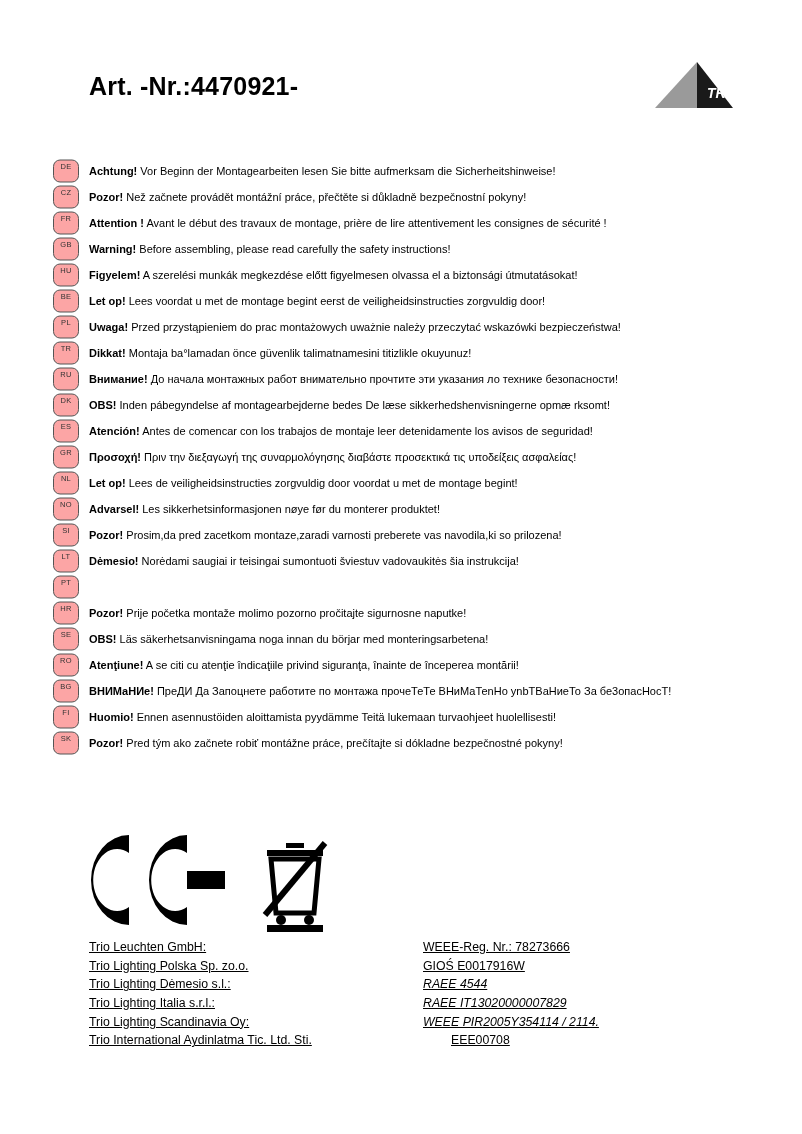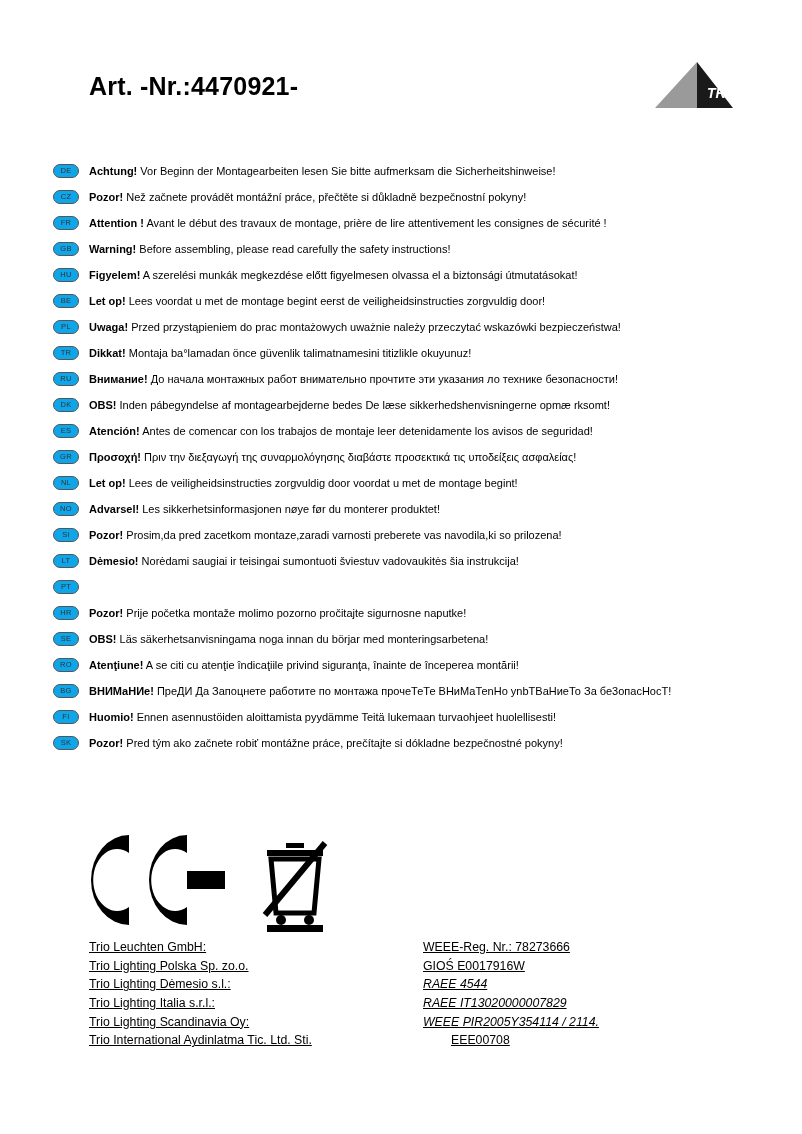--- a/index.html
+++ b/index.html
@@ -58,29 +58,29 @@
     display: flex;
     align-items: center;
     padding-left: 40px;
   }
   .lang-badge {
     position: absolute;
     left: 40px;
     top: 50%;
     transform: translateY(-50%);
     width: 26px;
-    height: 14px;
+    height: 23px;
     border: 1px solid #555;
     border-radius: 7px;
     font-size: 7.5px;
     line-height: 12px;
     text-align: center;
     letter-spacing: 0.3px;
     color: #333;
-    background: #0ea5e9;
+    background: #fca5a5;
   }
   .lang-text {
     margin-left: 36px;
     font-size: 11px;
     line-height: 15px;
     white-space: nowrap;
   }
   .lang-text b { font-weight: bold; }
 
   

